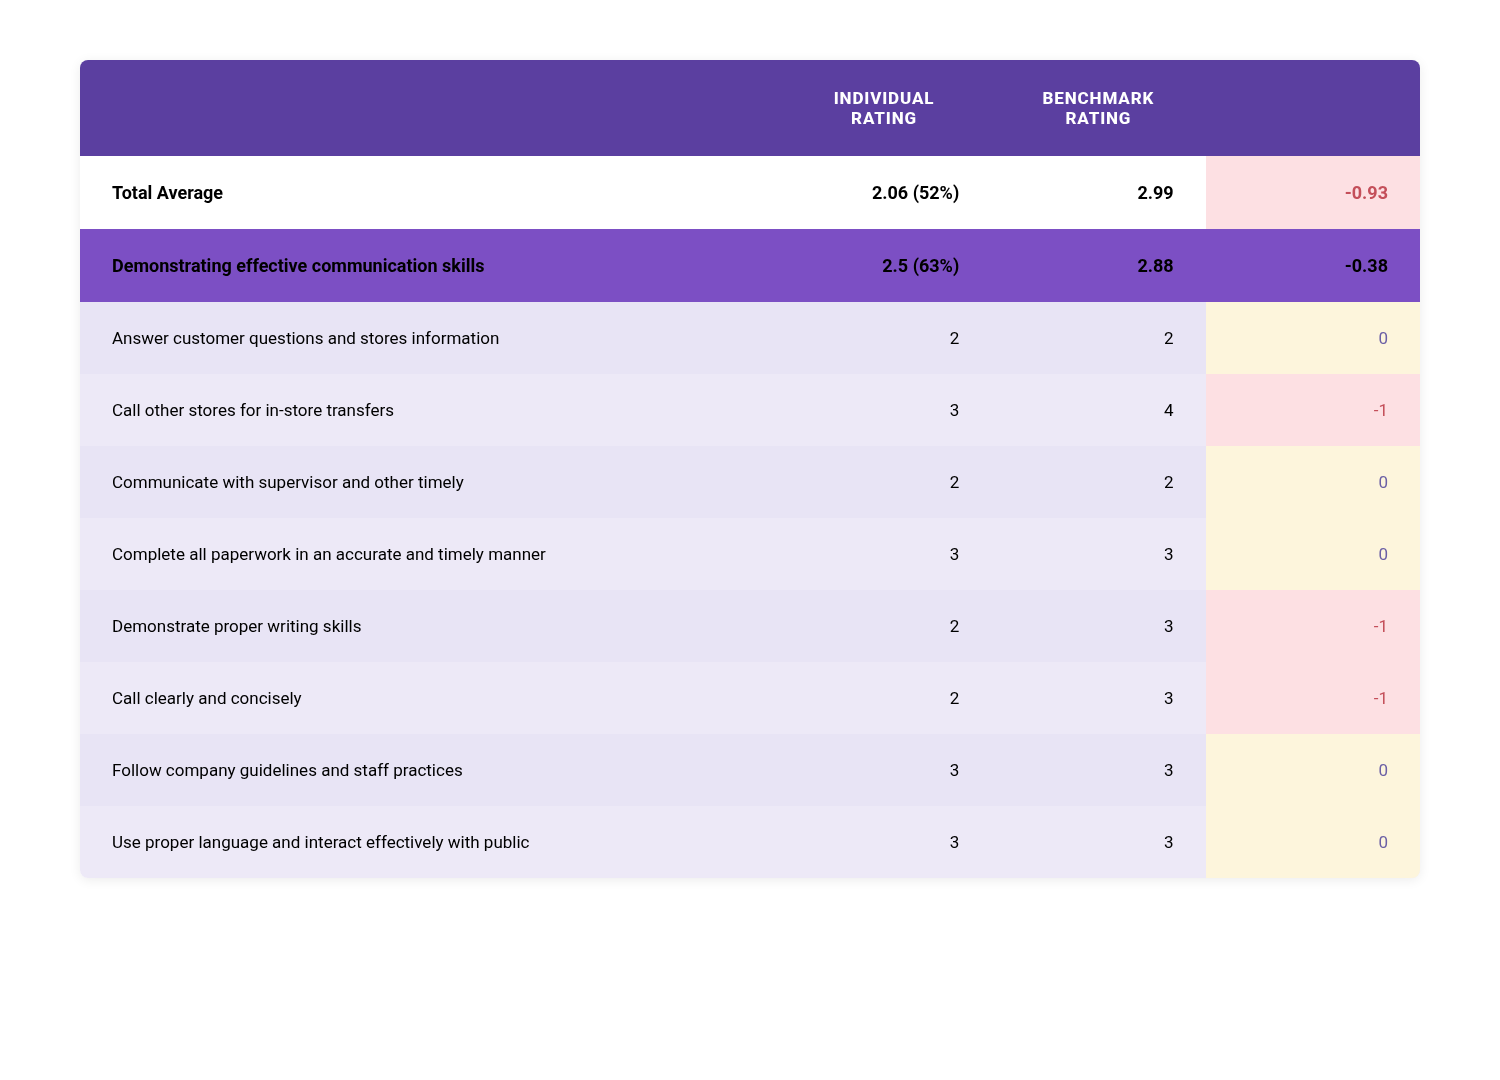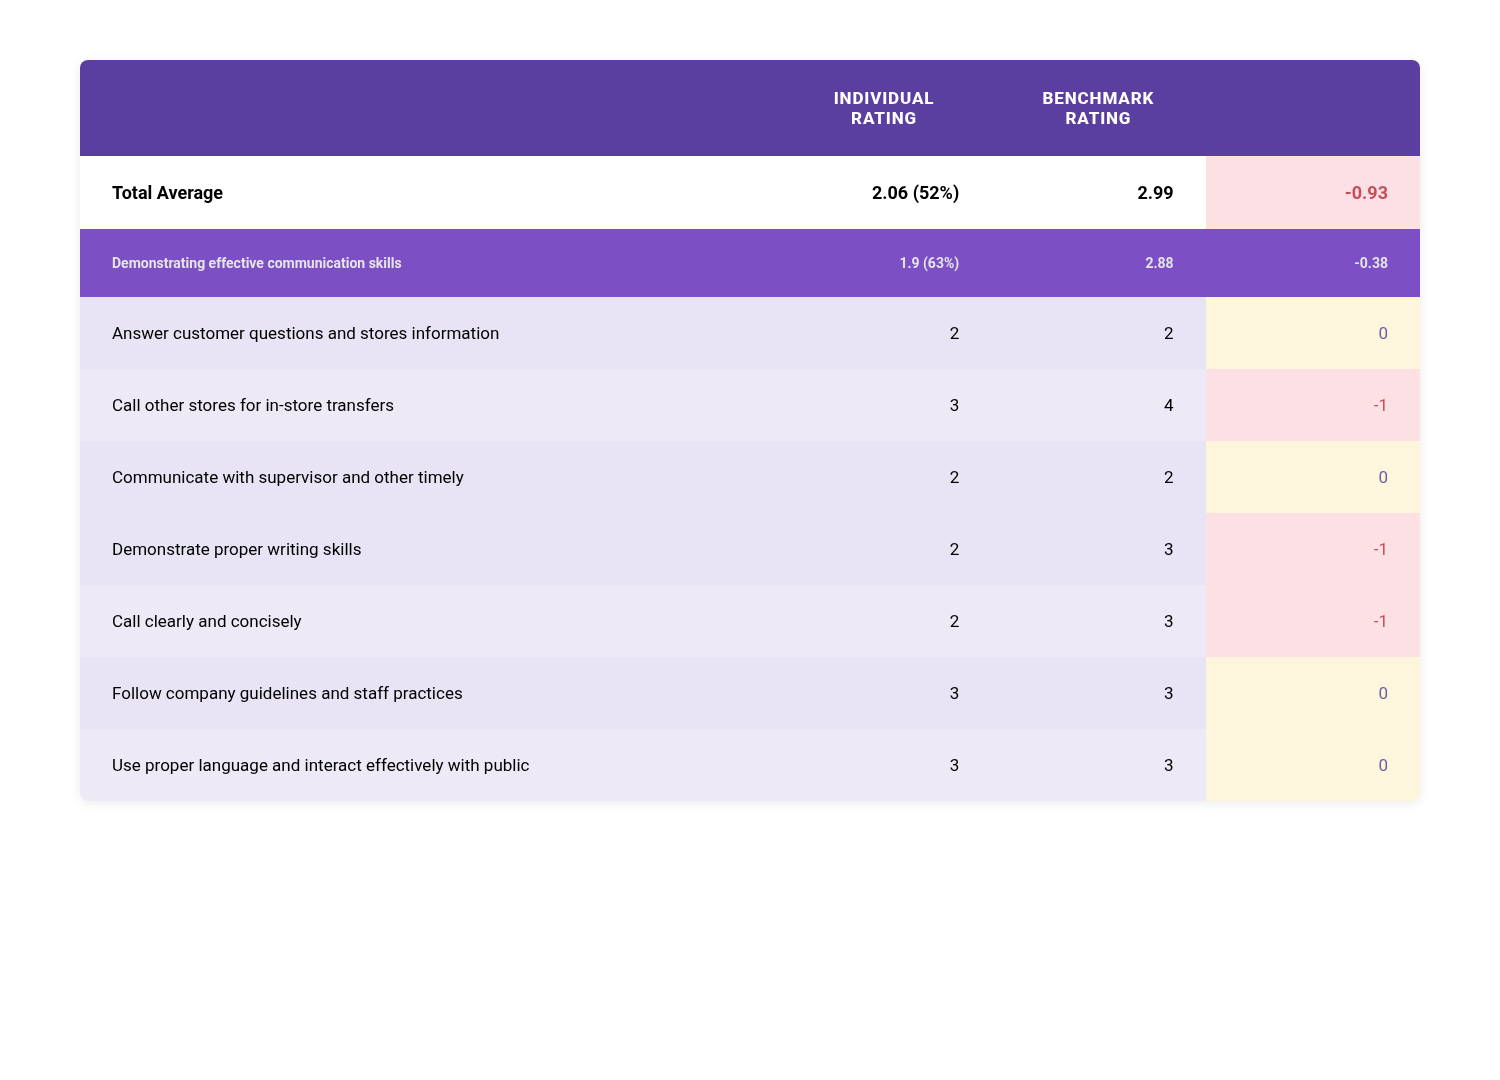--- a/index.html
+++ b/index.html
@@ -80,23 +80,23 @@
       font-weight: 700;
       font-size: 18px;
     }
 
     
     .row-category {
       background-color: #7c4fc4;
     }
 
     .row-category td {
-      color: #e5e5e5;
+      color: #000000;
       font-weight: 700;
-      font-size: 14px;
+      font-size: 18px;
     }
 
     
     .row-light {
       background-color: #e8e4f5;
     }
 
     .row-lighter {
       background-color: #ede9f7;
       padding-left: 18px;
@@ -154,21 +154,21 @@
 
       <tr class="row-total-average">
         <td>Total Average</td>
         <td>2.06 (52%)</td>
         <td>2.99</td>
         <td>-0.93</td>
       </tr>
 
       <tr class="row-category">
         <td>Demonstrating effective communication skills</td>
-        <td>1.9 (63%)</td>
+        <td>2.5 (63%)</td>
         <td>2.88</td>
         <td class="skill-gap-category">-0.38</td>
       </tr>
 
     <tr class="row-light">
       <td>Answer customer questions and stores information</td>
       <td>2</td>
       <td>2</td>
       <td class="skill-gap-neutral">0</td>
     </tr>
@@ -177,20 +177,26 @@
       <td>3</td>
       <td>4</td>
       <td class="skill-gap-negative">-1</td>
     </tr>
         <tr class="row-light">
       <td>Communicate with supervisor and other timely</td>
       <td>2</td>
       <td>2</td>
       <td class="skill-gap-neutral">0</td>
     </tr>
+        <tr class="row-lighter">
+      <td>Complete all paperwork in an accurate and timely manner</td>
+      <td>3</td>
+      <td>3</td>
+      <td class="skill-gap-neutral">0</td>
+    </tr>
         <tr class="row-light">
       <td>Demonstrate proper writing skills</td>
       <td>2</td>
       <td>3</td>
       <td class="skill-gap-negative">-1</td>
     </tr>
         <tr class="row-lighter">
       <td>Call clearly and concisely</td>
       <td>2</td>
       <td>3</td>

